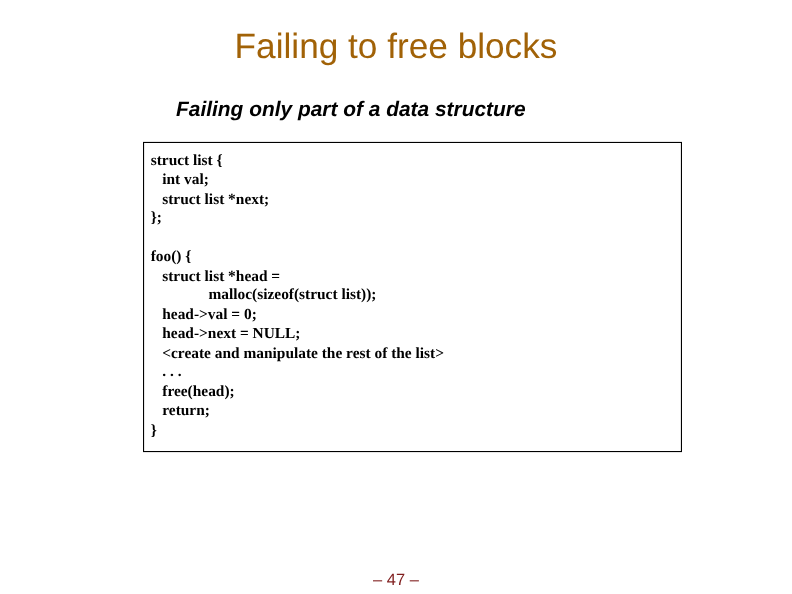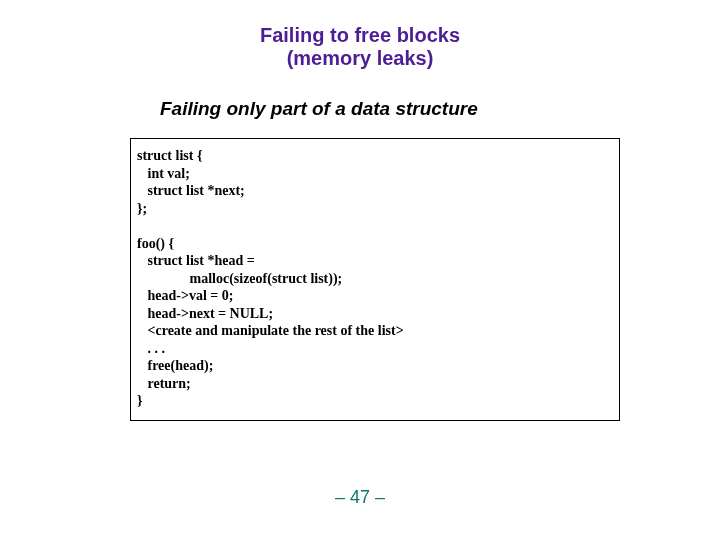--- a/index.html
+++ b/index.html
@@ -6,24 +6,24 @@
   body {
     width: 720px;
     height: 540px;
     background: #ffffff;
     font-family: Arial, Helvetica, sans-serif;
     position: relative;
     padding-top: 24px;
   }
   .title {
     text-align: center;
-    font-weight: bold;
-    font-size: 20px;
+    font-weight: normal;
+    font-size: 32px;
     line-height: 1.15;
-    color: #4c1d95;
+    color: #a16207;
   }
   .subtitle {
     font-weight: bold;
     font-style: italic;
     font-size: 19px;
     color: #000;
     margin-top: 28px;
     margin-left: 160px;
   }
   .codebox {
@@ -32,34 +32,33 @@
     padding: 8px 10px 10px 6px;
     font-family: Liberation Serif, serif;
     font-size: 14px;
     line-height: 1.25;
     font-weight: bold;
     white-space: pre;
     color: #000;
   }
   .pagenum {
     position: absolute;
-    bottom: 32px;
+    bottom: 4px;
     left: 0;
     right: 0;
     text-align: center;
-    font-size: 18px;
-    color: #0f766e;
+    font-size: 15px;
+    color: #7f1d1d;
   }
 </style>
 </head>
 <body>
 
 <div class="title">
   <span>Failing to free blocks</span><br>
-  <span>(memory leaks)</span>
 </div>
 
 <div class="subtitle">Failing only part of a data structure</div>
 
 <div class="codebox">struct list {
    int val;
    struct list *next;
 };
 
 foo() {

